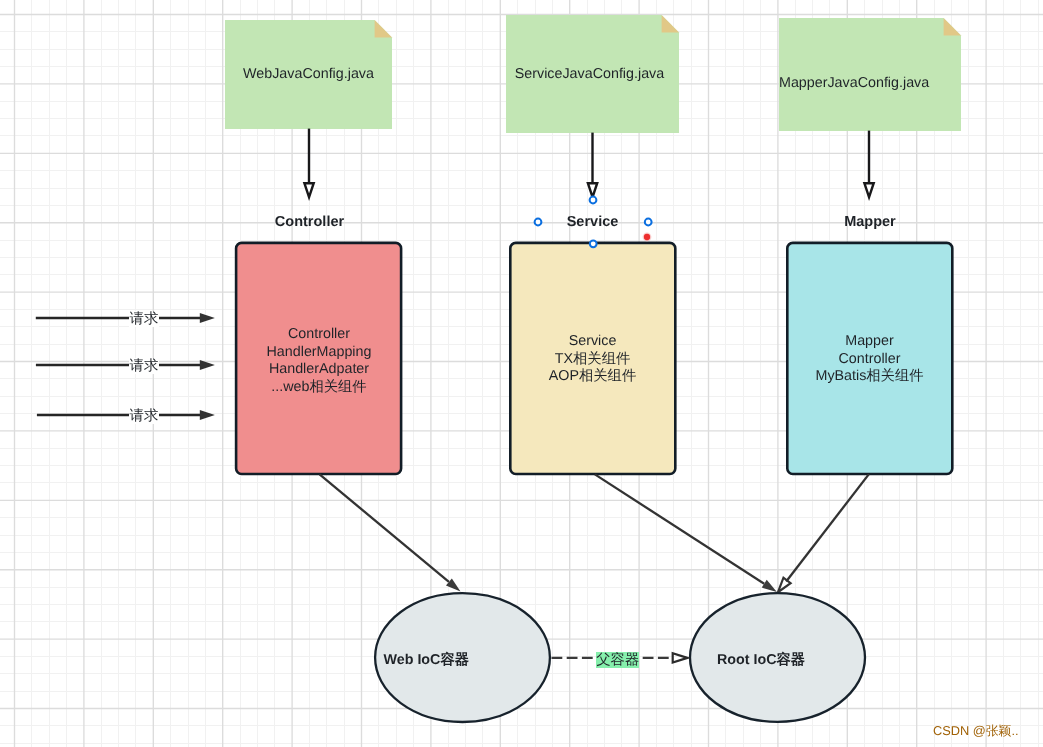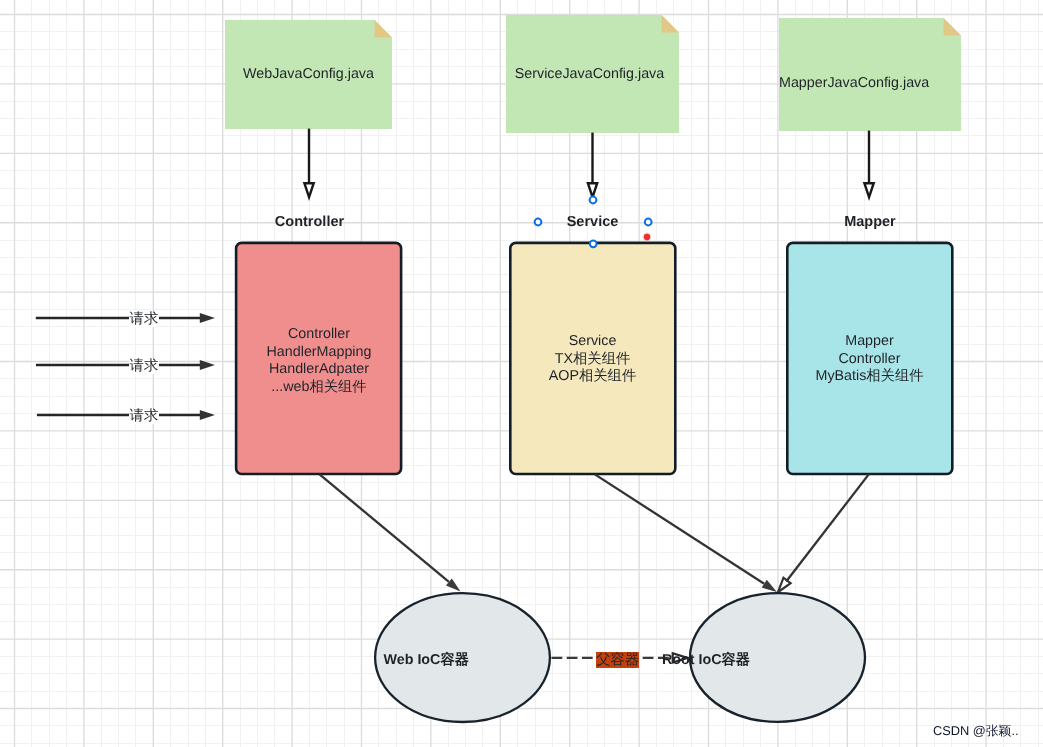--- a/index.html
+++ b/index.html
@@ -23,31 +23,31 @@
   #canvas [data-name="heading-service"]{left:512.5px;top:213.5px;width:160px;}
   #canvas [data-name="heading-mapper"]{left:790px;top:213.5px;width:160px;}
 
   .boxtext{font-size:14.3px;line-height:17.5px;text-align:center;}
   #canvas [data-name="box-label-controller"]{left:236.5px;top:326px;width:165px;}
   #canvas [data-name="box-label-service"]{left:510px;top:333px;width:165px;}
   #canvas [data-name="box-label-mapper"]{left:787px;top:333px;width:165px;}
 
   .ellipse-text{font-size:14.3px;font-weight:bold;line-height:17px;}
   #canvas [data-name="ellipse-label-web"]{left:383.5px;top:652px;width:160px;}
-  #canvas [data-name="ellipse-label-root"]{left:662px;top:652px;width:160px;}
+  #canvas [data-name="ellipse-label-root"]{left:717px;top:652px;width:160px;}
 
   .req{font-size:14.4px;line-height:14px;text-align:center;background:#ffffff;
        padding:1px 0 1px 0;margin-left:19px;}
   #canvas [data-name="request-label-1"]{left:109.8px;top:311.4px;width:30.3px;}
   #canvas [data-name="request-label-2"]{left:109.8px;top:358.4px;width:30.3px;}
   #canvas [data-name="request-label-3"]{left:109.8px;top:408.4px;width:30.3px;}
 
   .parentlbl{font-size:14.3px;line-height:14px;text-align:left;left:596.3px;top:651.5px;
-             width:43px;background:#c2410c;padding:1px 0 1px 0;}
-  .watermark{font-size:12.8px;color:#0f172a;left:933px;top:722.8px;}
+             width:43px;background:#86efac;padding:1px 0 1px 0;}
+  .watermark{font-size:12.8px;color:#a16207;left:933px;top:722.8px;}
 </style>
 </head>
 <body>
 
 <div id="canvas" data-name="diagram-canvas">
   <div class="grid" data-name="grid-background">
       <svg width="1043" height="747" viewBox="0 0 1043 747" data-name="grid-lines">
         <g stroke="#f1f1f1" stroke-width="1" shape-rendering="crispEdges">
           <line x1="31.85" y1="0" x2="31.85" y2="747"></line>
           <line x1="49.2" y1="0" x2="49.2" y2="747"></line>

